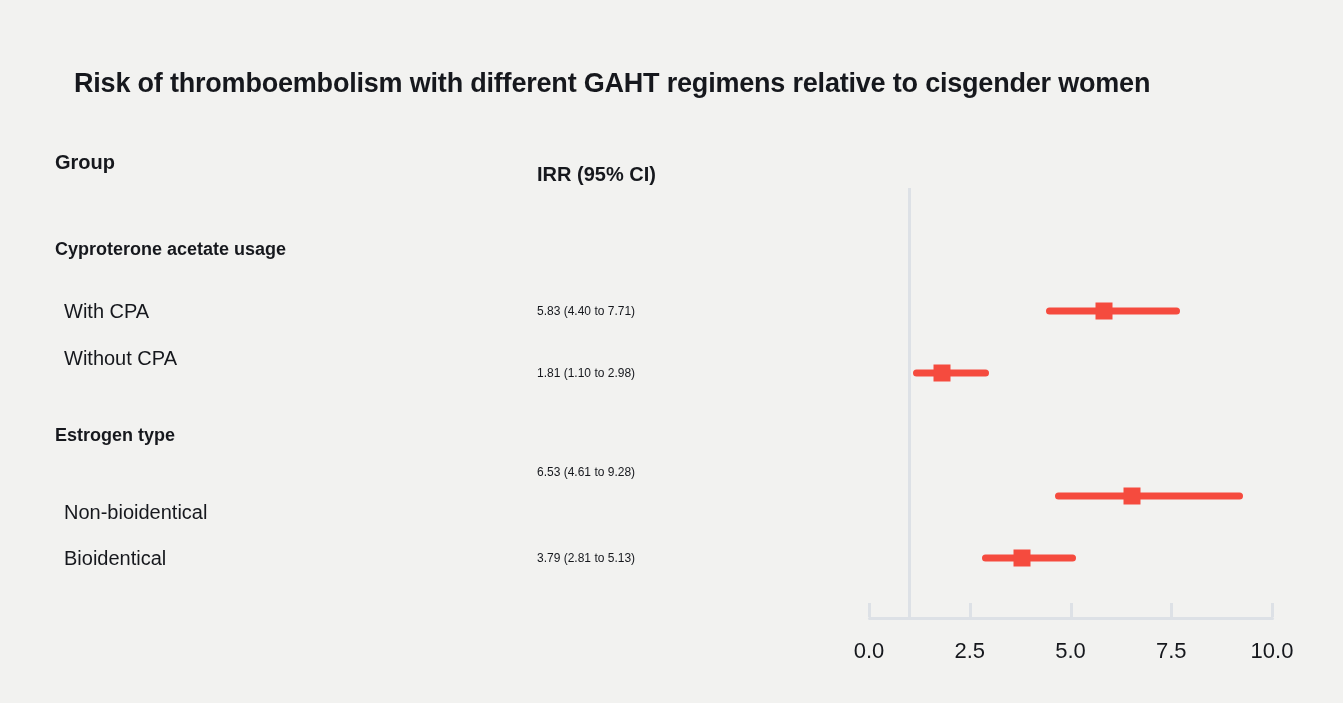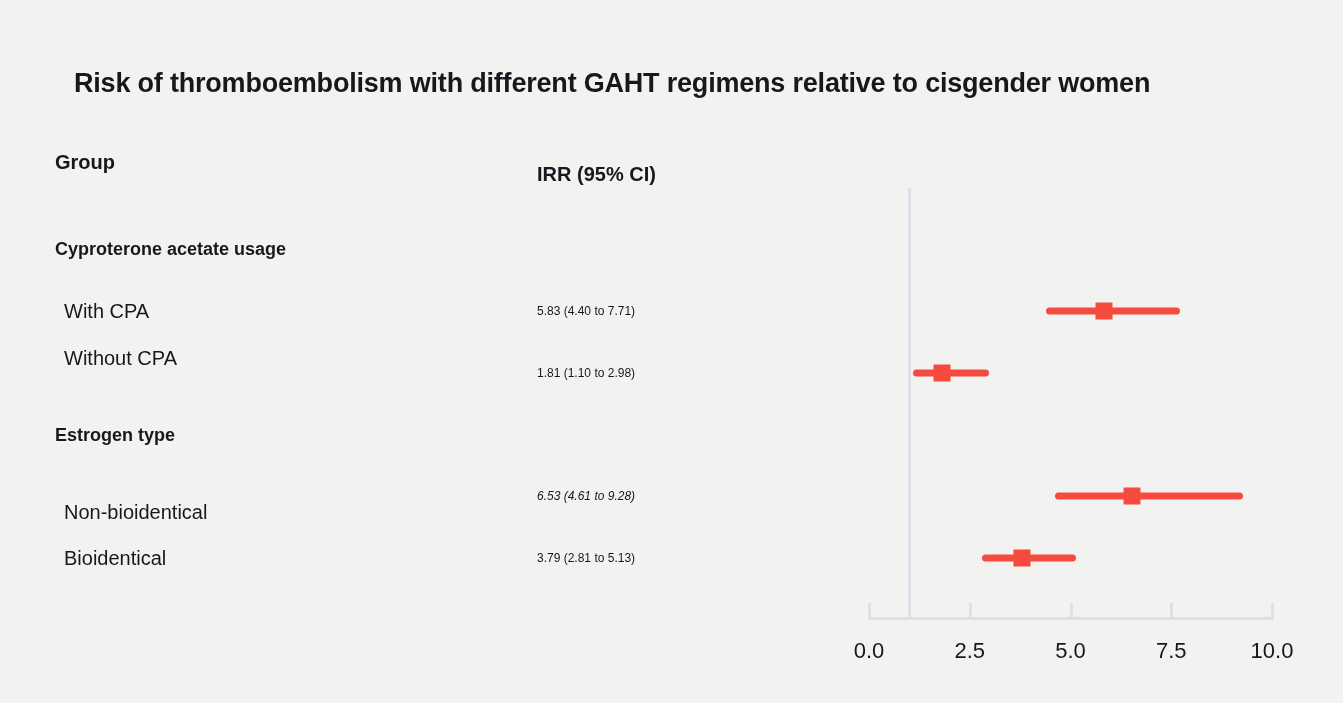--- a/index.html
+++ b/index.html
@@ -130,21 +130,21 @@
   <div class="hdr col-value" style="top:150px;">IRR (95% CI)</div>
 
   <div id="rows">
       <div class="grp-head" style="top: 237px;">Cyproterone acetate usage</div>
       <div class="row-label" style="top: 299px;">With CPA</div>
       <div class="row-value" style="top: 299px;">5.83 (4.40 to 7.71)</div>
       <div class="row-label" style="top: 346px;">Without CPA</div>
       <div class="row-value" style="top: 361px;">1.81 (1.10 to 2.98)</div>
       <div class="grp-head" style="top: 423px;">Estrogen type</div>
       <div class="row-label" style="top: 500px;">Non-bioidentical</div>
-      <div class="row-value" style="top: 484px; font-style: italic;">6.53 (4.61 to 9.28)</div>
+      <div class="row-value" style="top: 460px;">6.53 (4.61 to 9.28)</div>
       <div class="row-label" style="top: 546px;">Bioidentical</div>
       <div class="row-value" style="top: 546px;">3.79 (2.81 to 5.13)</div>
     </div>
 
   <div id="plot">
       <div class="nullline" style="left: 908.3px; top: 188px; height: 429px; background: rgb(221, 225, 230);"></div>
       <div class="ci" style="left: 1046.32px; width: 133.393px; top: 311px; background: rgb(245, 75, 62);"></div>
       <div class="est" style="left: 1103.95px; top: 311px; background: rgb(245, 75, 62);"></div>
       <div class="ci" style="left: 913.33px; width: 75.764px; top: 373px; background: rgb(245, 75, 62);"></div>
       <div class="est" style="left: 941.943px; top: 373px; background: rgb(245, 75, 62);"></div>

